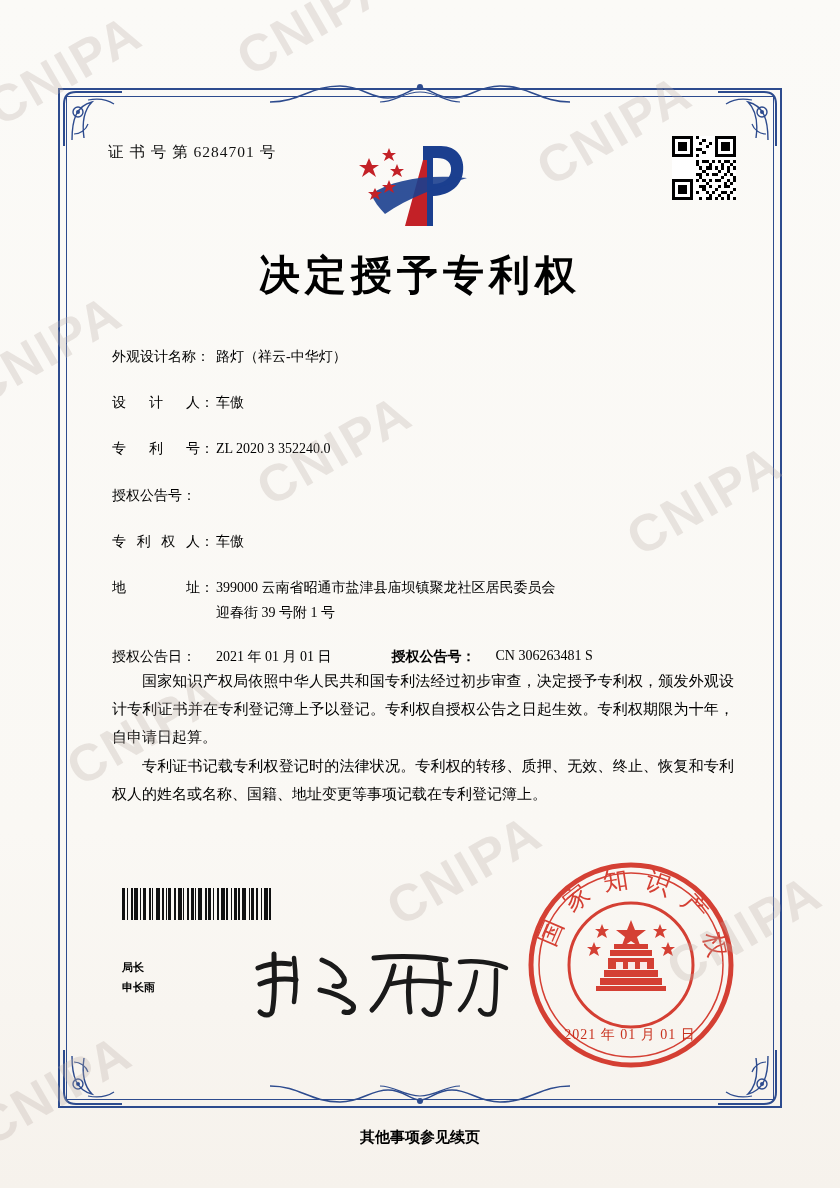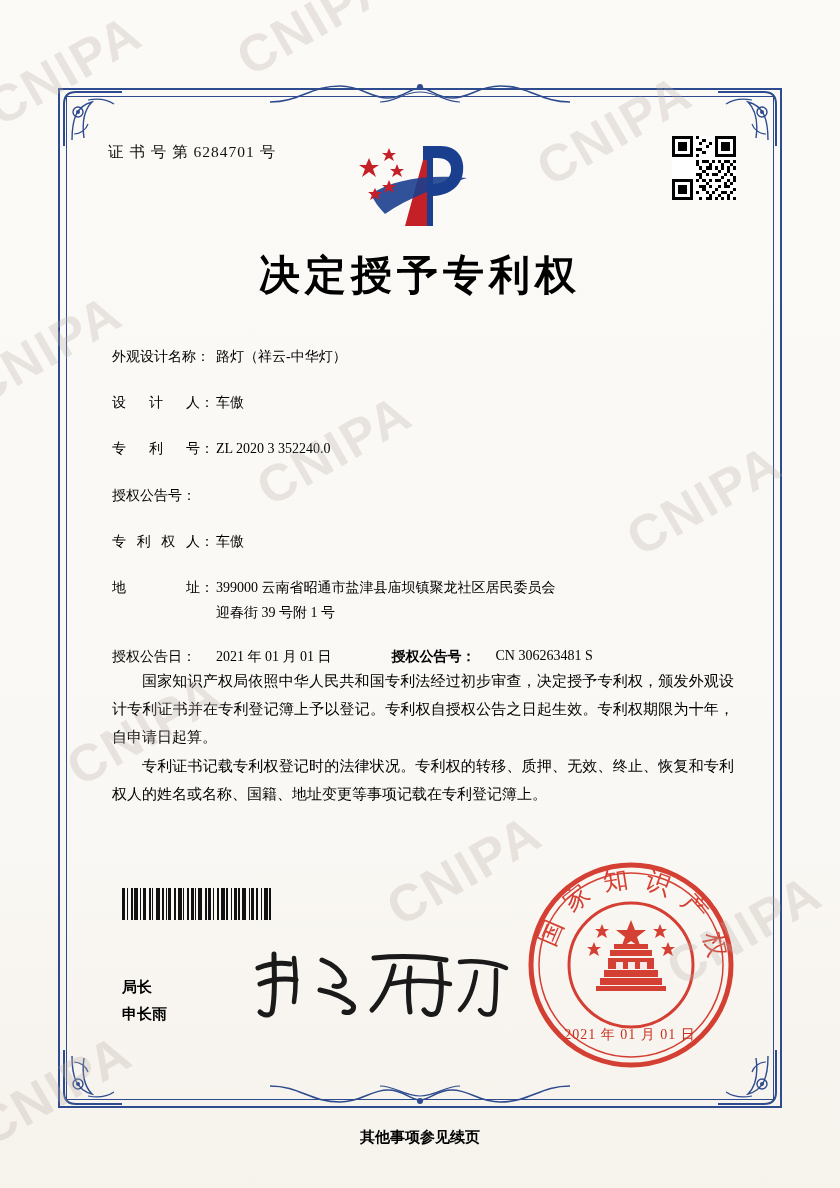--- a/index.html
+++ b/index.html
@@ -189,25 +189,24 @@
     width: 230px;
     display: flex;
     align-items: stretch;
   }
   .barcode i { display:block; height:100%; background:#111; }
 
   .sig-block {
     position: absolute;
     left: 56px;
     top: 862px;
-    font-size: 15px;
+    font-size: 11px;
     line-height: 1.8;
     color: #000;
     font-weight: bold;
-    margin-top: 16px;
   }
   .signature {
     position: absolute;
     left: 178px;
     top: 848px;
     width: 280px;
     height: 78px;
     color: #1a1a1a;
   }
   .signature svg { width:100%; height:100%; display:block; }

